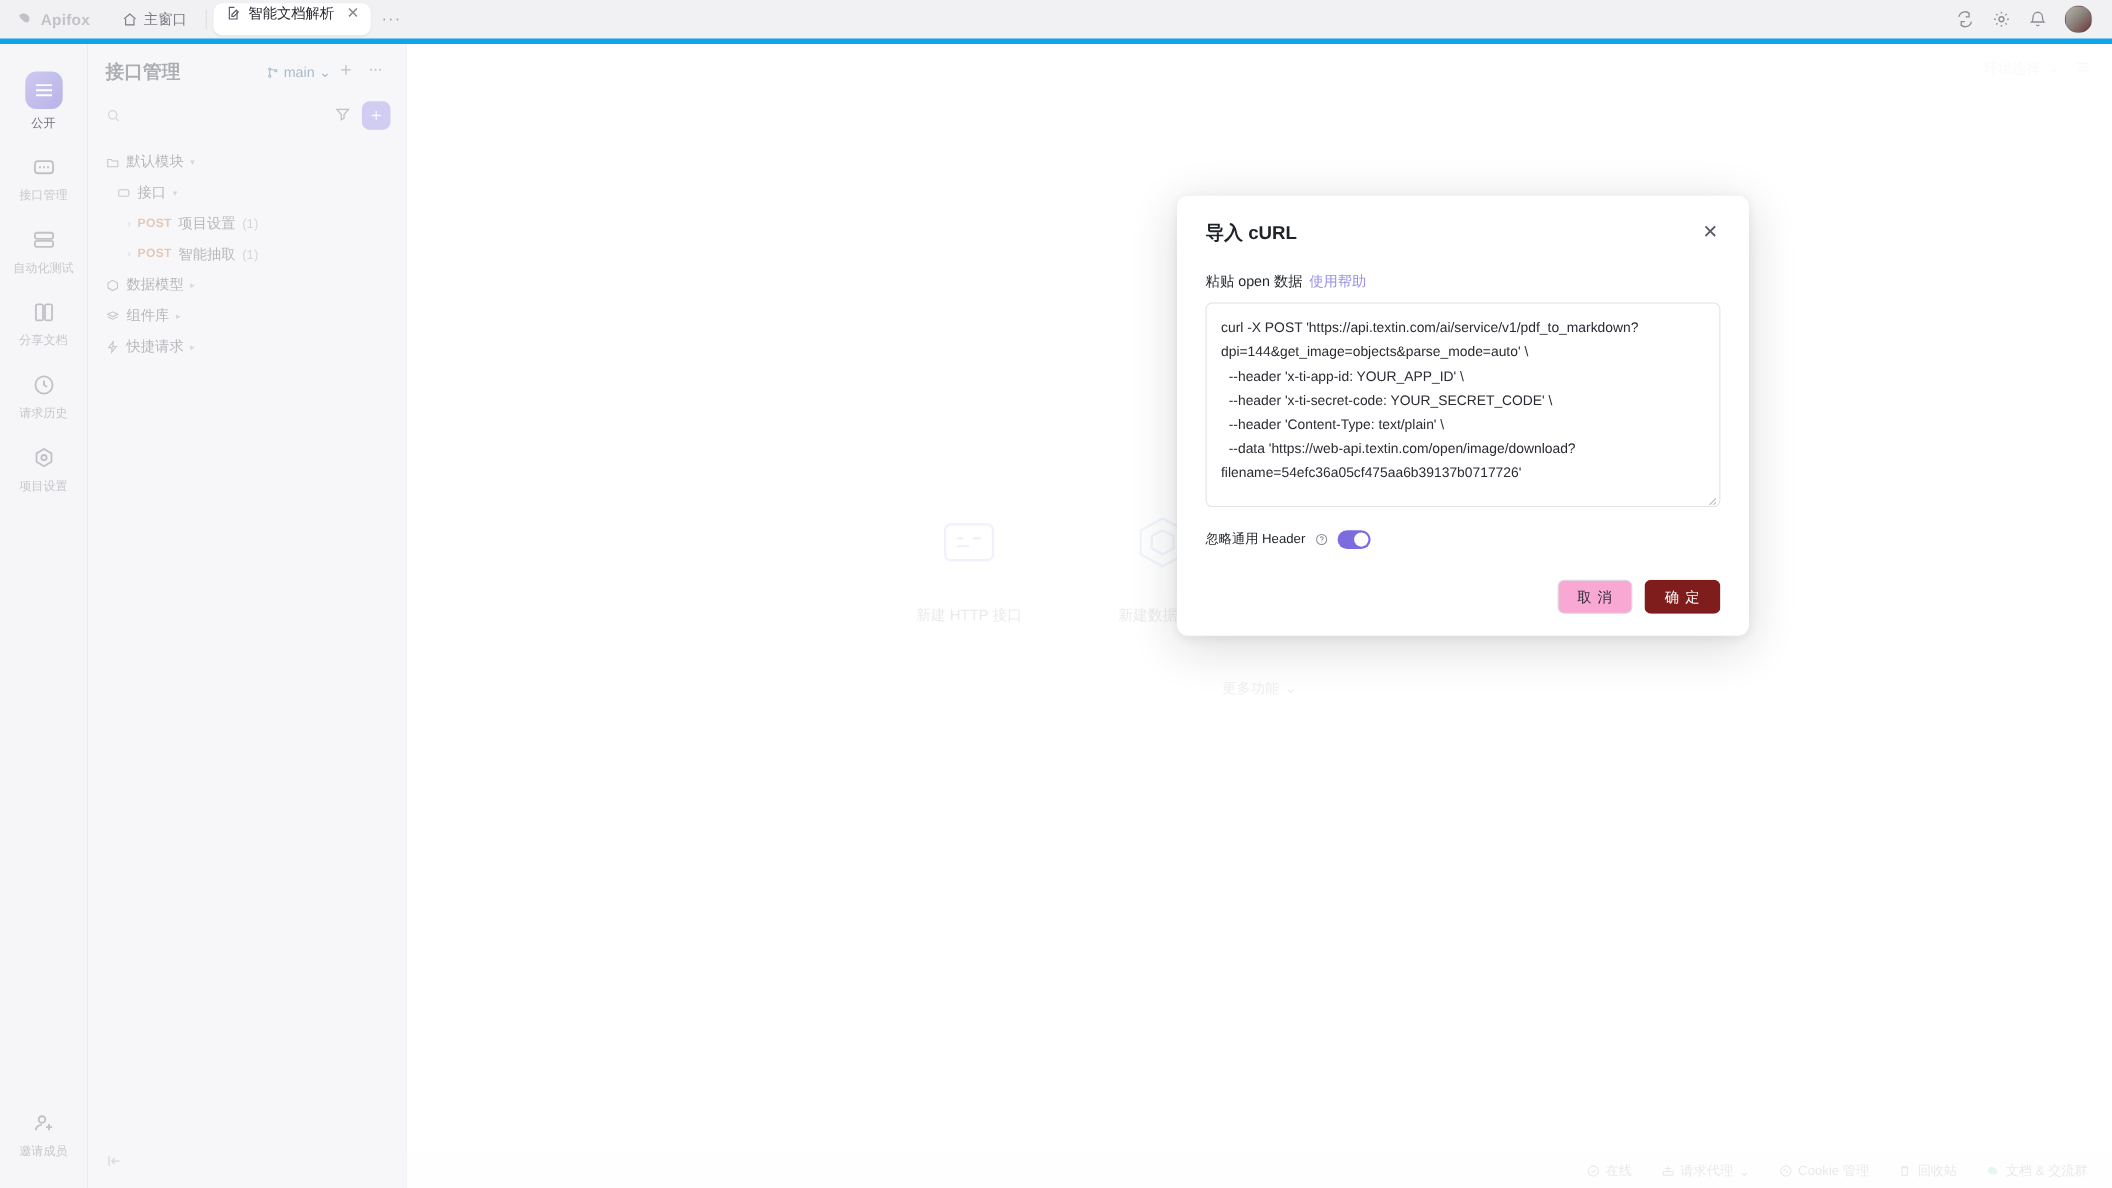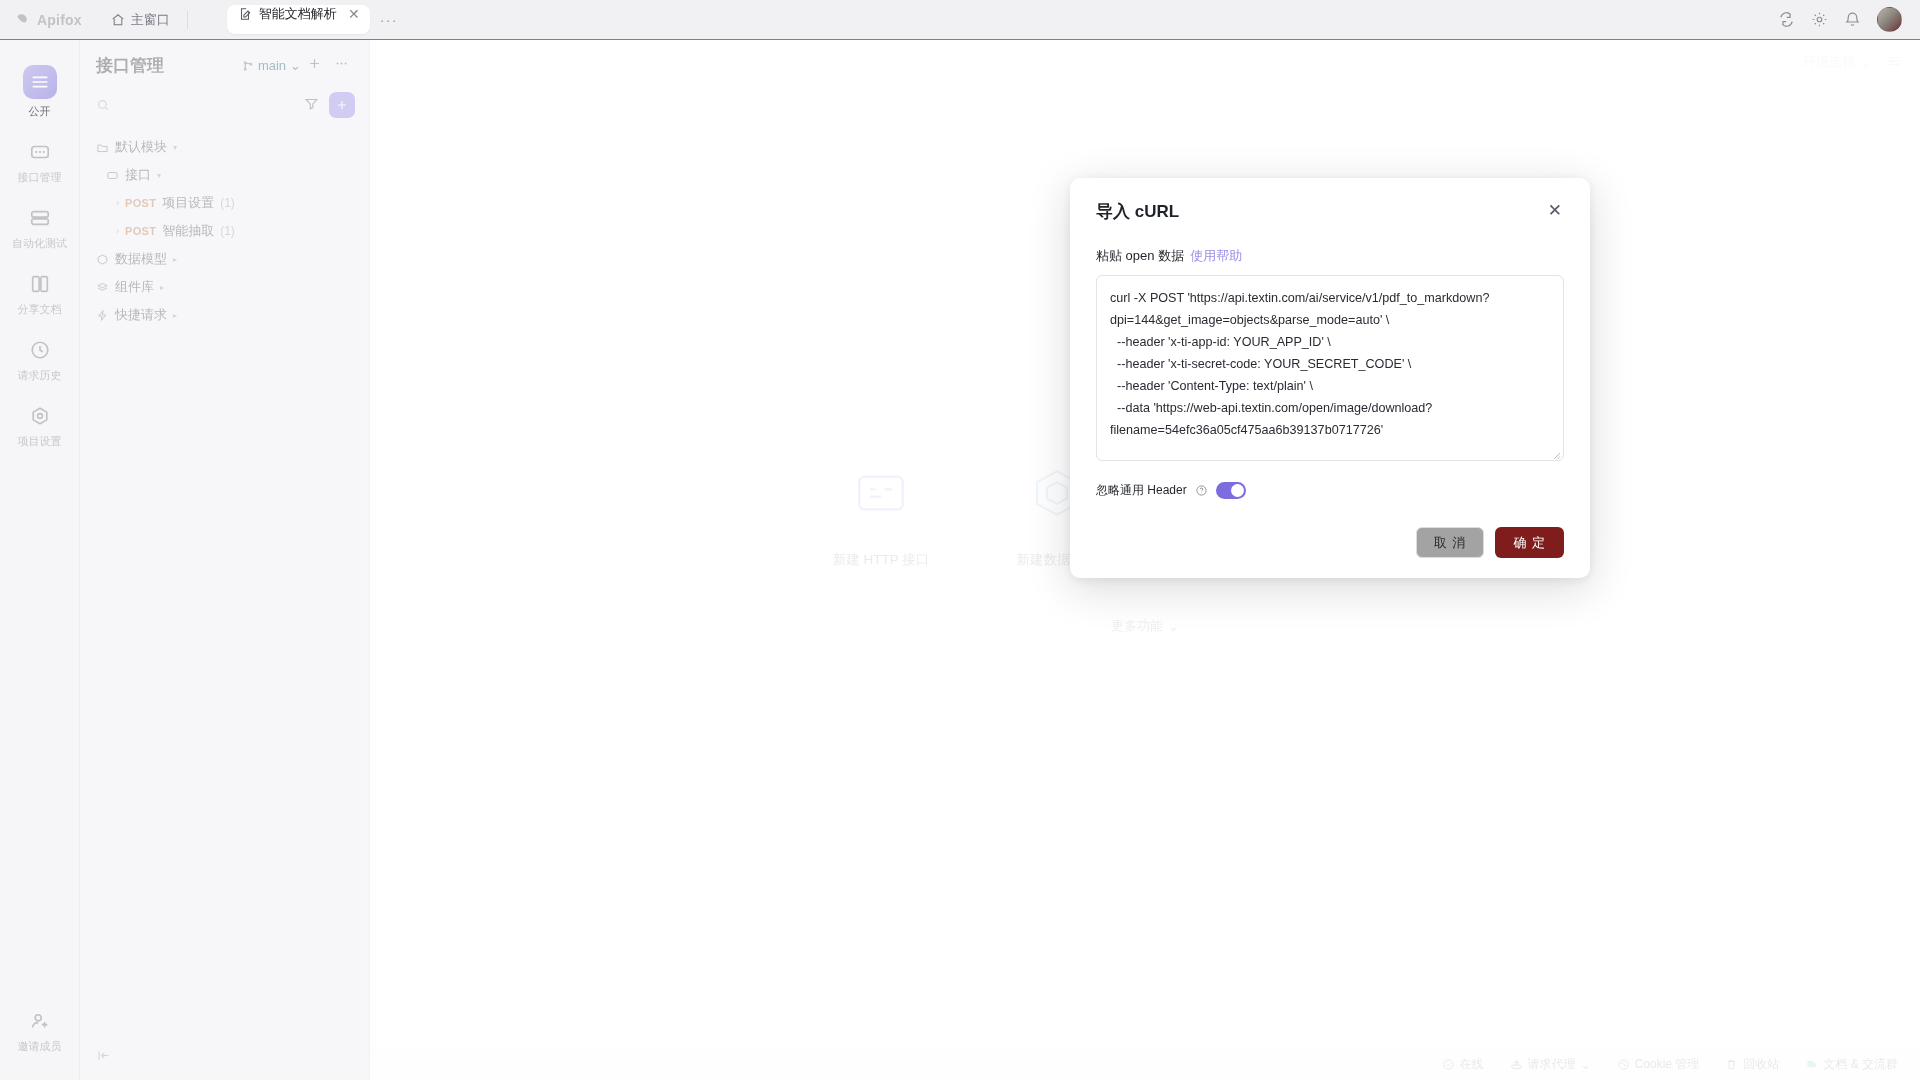--- a/index.html
+++ b/index.html
@@ -7,35 +7,34 @@
   body {
     font-family:"Liberation Sans","DejaVu Sans",sans-serif;
     background:#f6f6f8; color:#1f2329; font-size:13px;
     -webkit-font-smoothing:antialiased;
   }
 
   
   .topbar {
     height:40px; background:#f1f1f4; display:flex; align-items:center;
     padding:0 10px 0 14px; position:relative; z-index:30;
-    border-bottom:1px solid #0ea5e9;
+    border-bottom:5px solid #0ea5e9;
   }
   .brand { display:flex; align-items:center; gap:6px; opacity:.35; margin-right:18px; }
   .brand-logo { width:17px; height:17px; }
   .brand-name { font-size:14px; font-weight:600; color:#6b6b78; letter-spacing:.2px; }
   .winbtn {
     display:flex; align-items:center; gap:6px; height:28px; padding:0 11px;
     border-radius:7px; color:#52525e; font-size:13px; opacity:.75; cursor:default;
   }
   .tabdiv { width:1px; height:18px; background:#dcdce2; margin:0 6px; }
   .tab {
     display:flex; align-items:center; gap:7px; height:29px; padding:0 9px 12px 11px;
     border-radius:8px; background:#fff; color:#272730; font-size:13px;
     box-shadow:0 1px 2px rgba(0,0,0,.05);
-    margin-left:33px;
   }
   .tab .x { opacity:.55; font-size:14px; margin-left:3px; width:14px; text-align:center; }
   .dots { padding:0 10px; color:#8a8a96; font-size:15px; letter-spacing:1px; opacity:.8; }
   .top-right { margin-left:auto; display:flex; align-items:center; gap:16px; padding-right:8px; }
   .top-right .ic { opacity:.55; display:flex; }
   .avatar {
     width:25px; height:25px; border-radius:50%;
     background:linear-gradient(135deg,#b9b4ad 0%,#8d8780 45%,#6a3438 100%);
     border:1px solid rgba(0,0,0,.08);
   }
@@ -137,21 +136,21 @@
   .switch {
     width:30px; height:17px; border-radius:9px; background:#7c6ce0;
     position:relative; cursor:pointer; flex-shrink:0;
   }
   .switch .knob {
     position:absolute; right:2px; top:2px; width:13px; height:13px;
     border-radius:50%; background:#fff;
   }
   .modal-foot { display:flex; justify-content:flex-end; gap:11px; margin-top:28px; }
   .btn { height:31px; padding:0 17px; border-radius:6px; font-size:13px; cursor:pointer; border:1px solid transparent; letter-spacing:1px; }
-  .btn-cancel { background:#a3a3a3; border-color:#dcdce2; color:#2a2a33; }
+  .btn-cancel { background:#f9a8d4; border-color:#dcdce2; color:#2a2a33; }
   .btn-ok { background:#7f1d1d; color:#fff; }
 </style>
 </head>
 <body>
 
 <div class="topbar">
   <div class="brand">
     <svg class="brand-logo" viewBox="0 0 24 24">
       <path d="M5 7c3-3 8-3 11 0 2 2 3 5 1 8-2 2-5 1-7-1-2-2-5-4-5-7z" fill="#6b6b78"></path>
     </svg>

